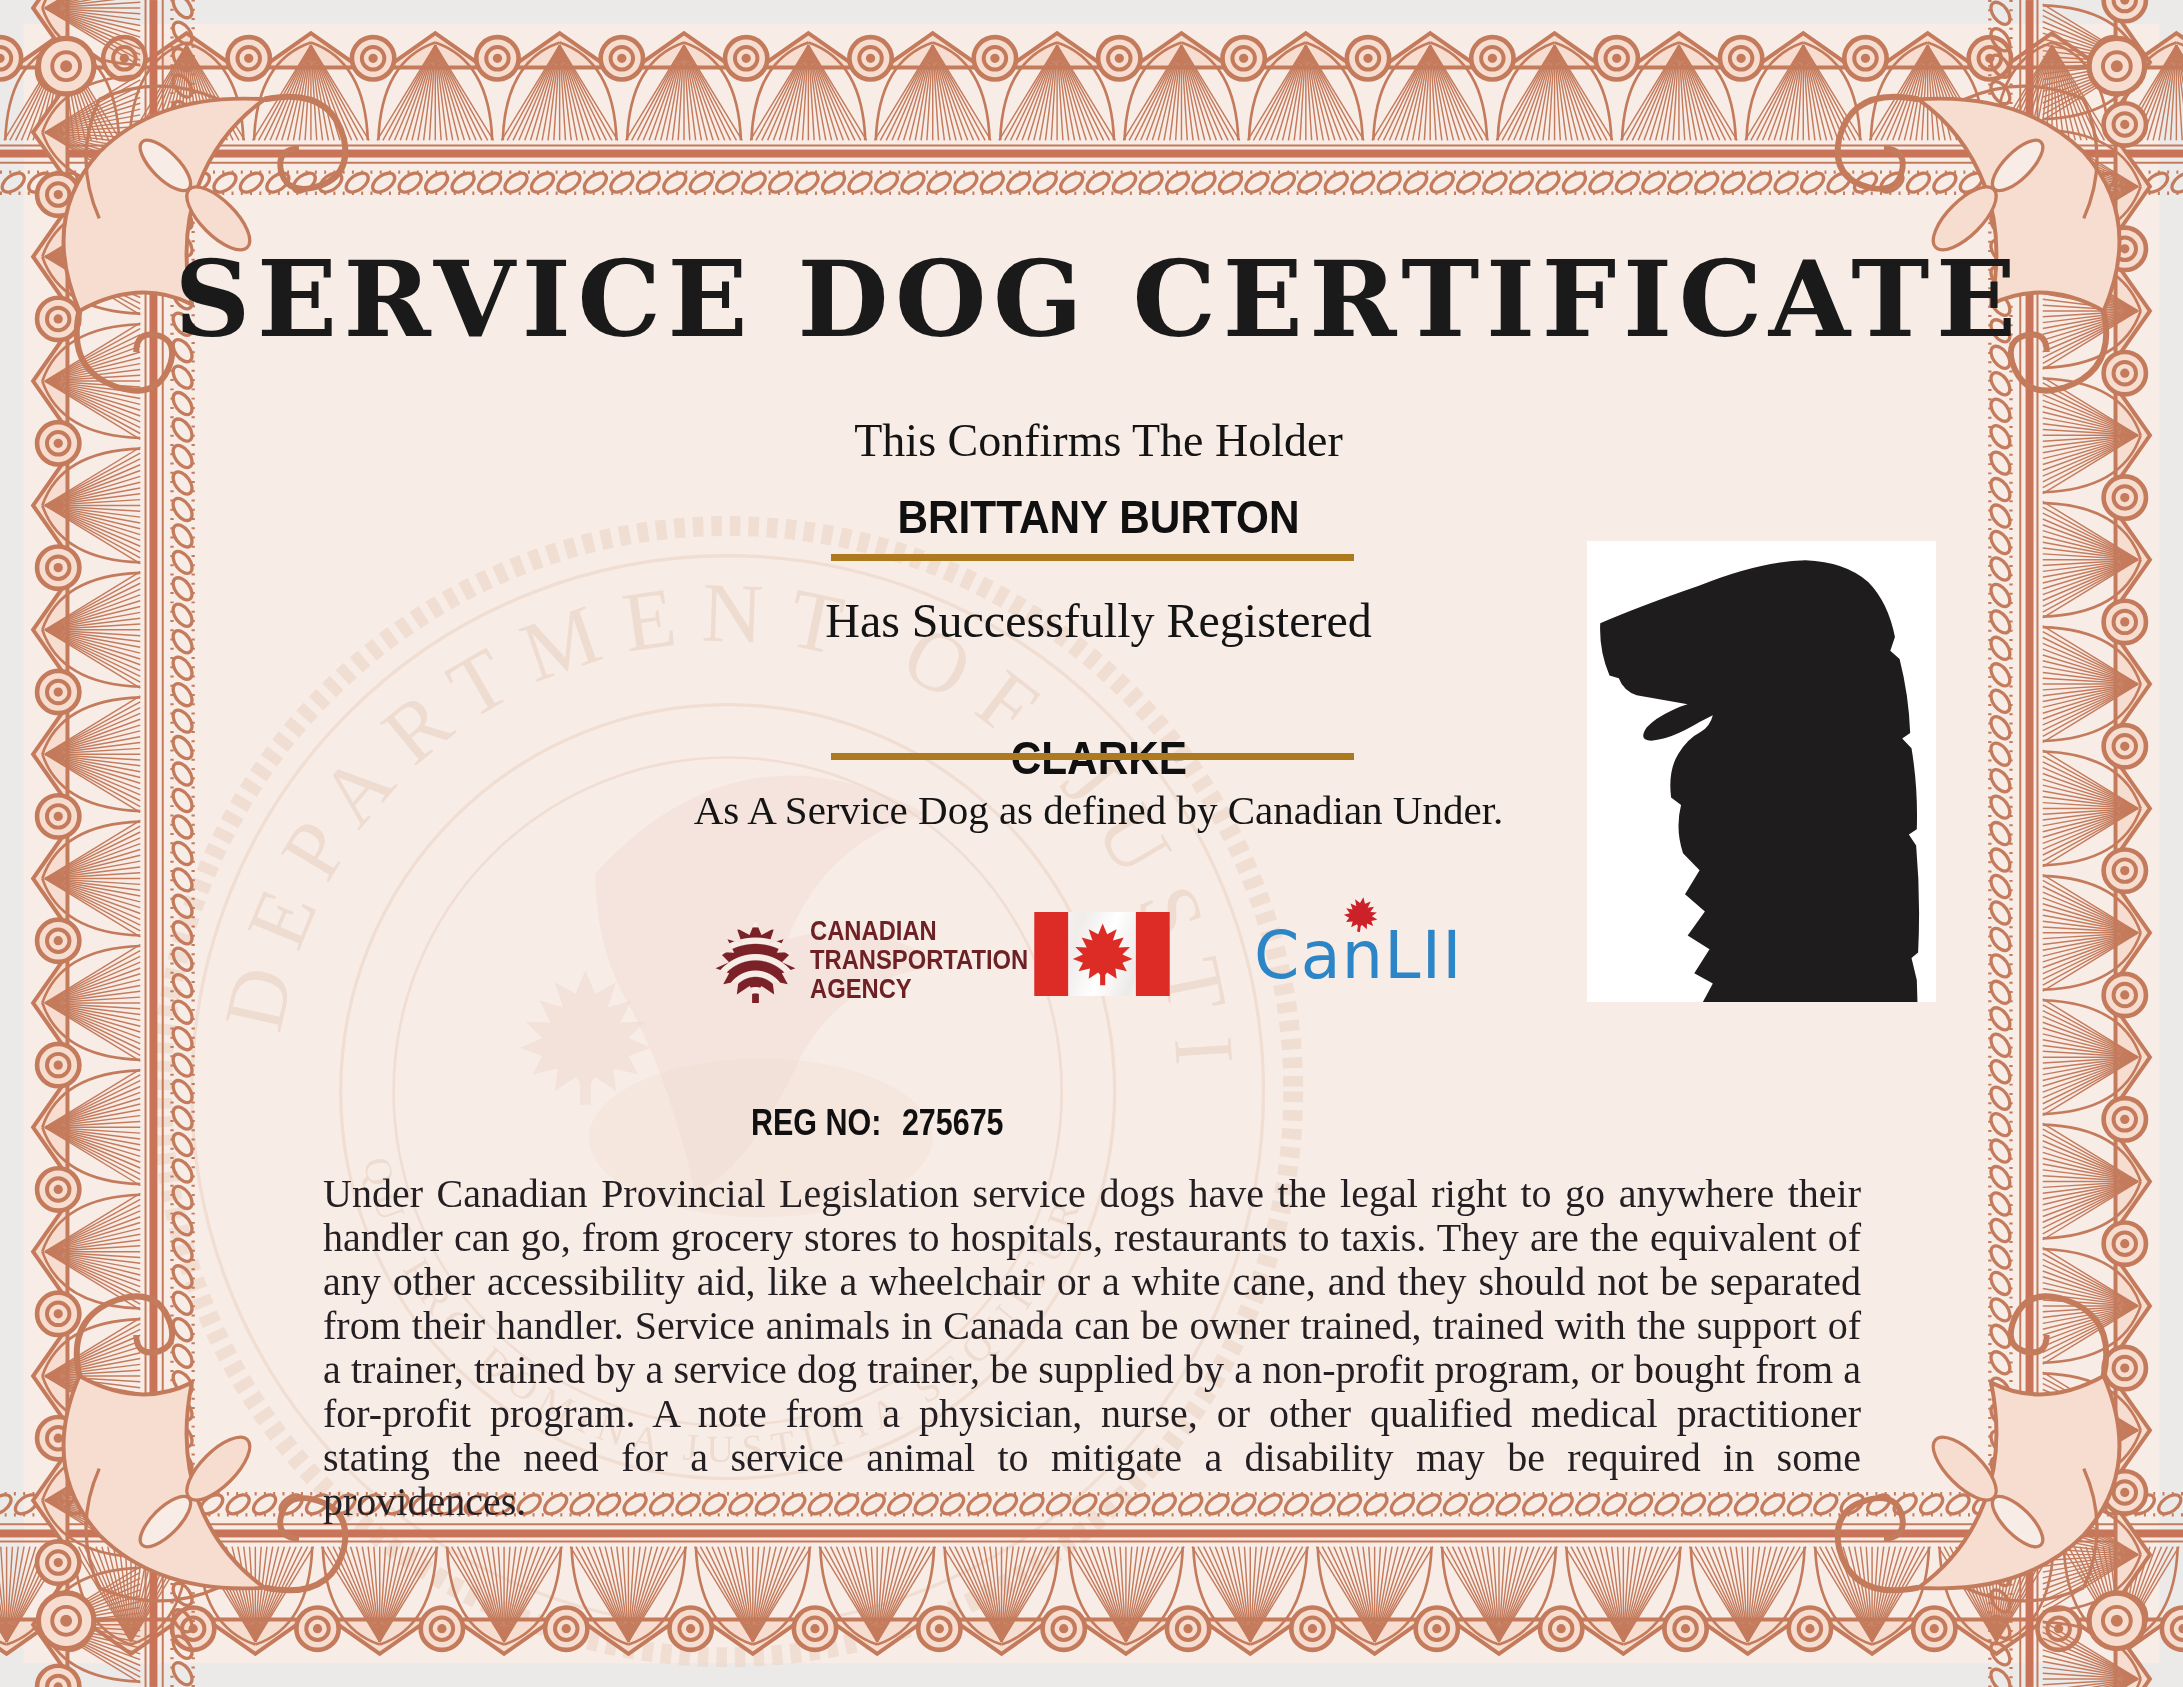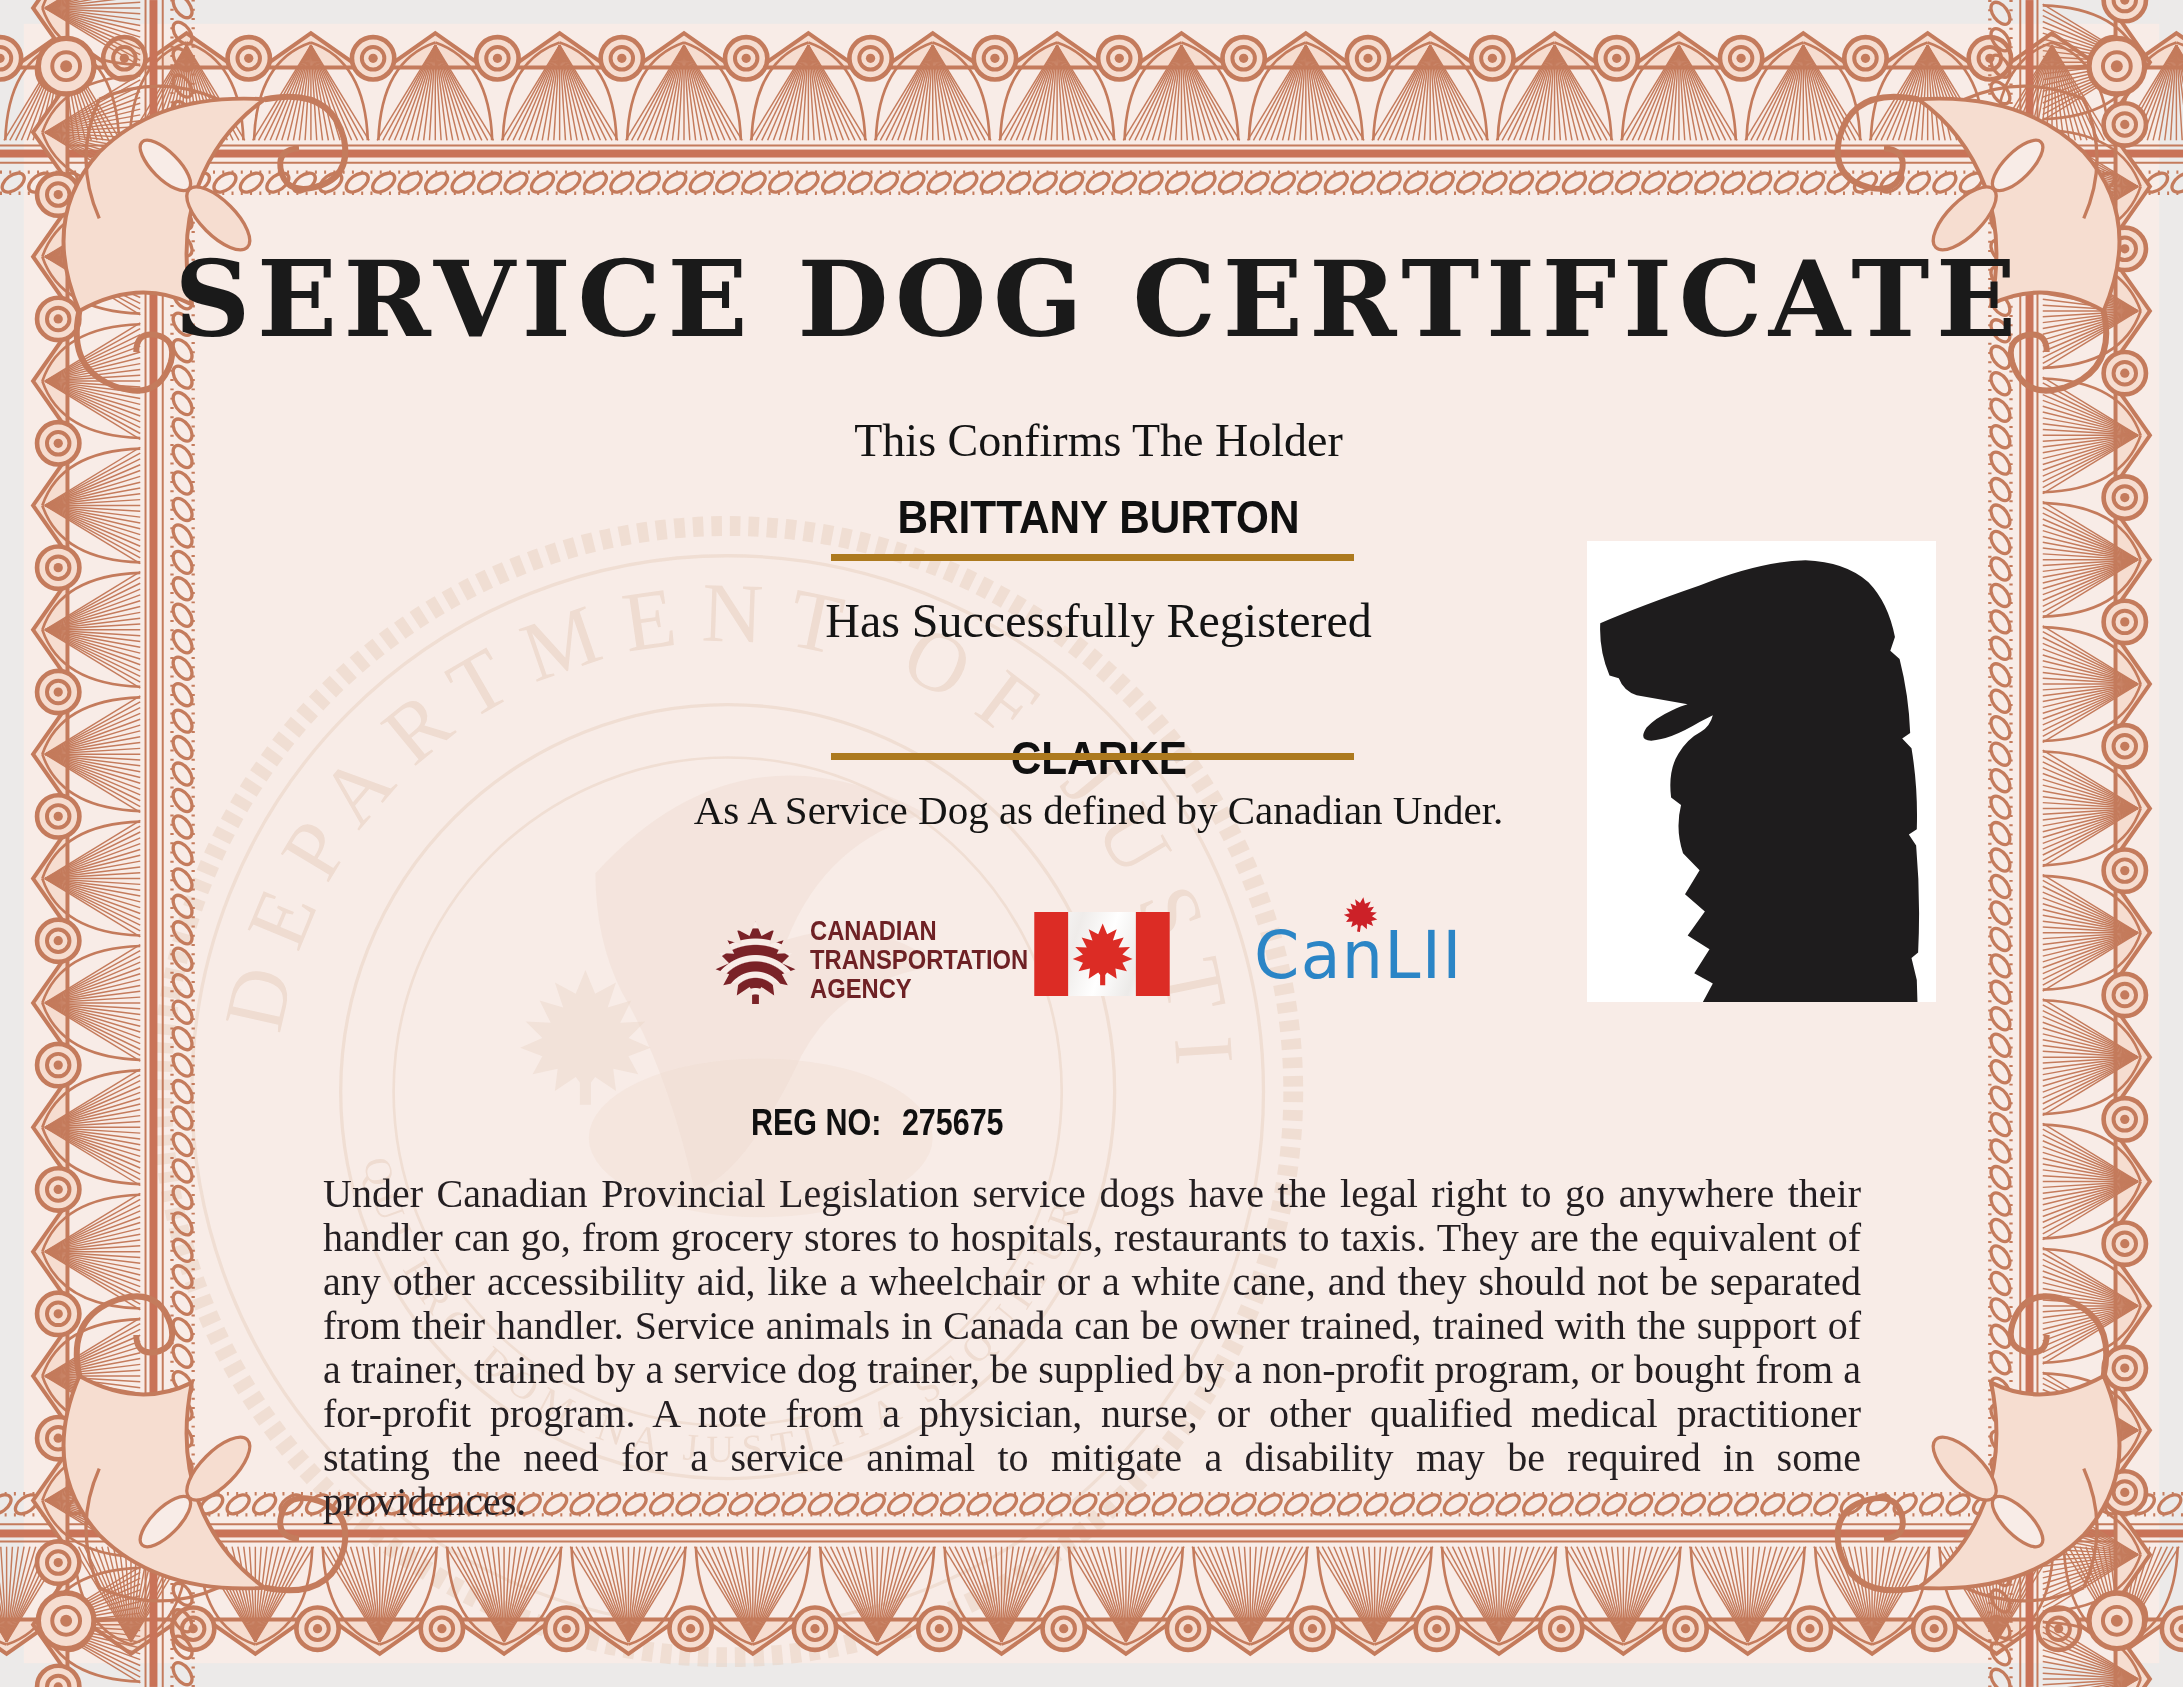--- a/index.html
+++ b/index.html
@@ -12,21 +12,21 @@
          letter-spacing:6.6px;color:#1a1a1a;white-space:nowrap;}
   .confirm{top:414px;font-size:46px;color:#141414;}
   .holder-name{top:490px;font-family:"Liberation Sans",sans-serif;font-weight:700;font-size:46px;color:#101010;}
   .holder-name span,.dog-name span,.reg-item span{display:inline-block;transform:scaleX(.92);}
   .gold-rule{position:absolute;left:50%;margin-left:-261px;width:523px;height:7.3px;}
   .rule1{top:554px;}
   .rule2{top:753px;}
   .registered{top:593px;font-size:48px;color:#141414;}
   .dog-name{top:699px;font-family:"Liberation Sans",sans-serif;font-weight:700;font-size:46px;color:#101010;margin-top:32px;}
   .service{top:786px;font-size:41px;color:#141414;}
-  .cta-logo{position:absolute;left:712px;top:917px;display:flex;align-items:flex-end;}
+  .cta-logo{position:absolute;left:712px;top:917px;display:flex;align-items:center;}
   .cta-icon{width:87px;height:85px;}
   .cta-text{margin-left:10.6px;font-family:"Liberation Sans",sans-serif;font-weight:700;
             font-size:27px;line-height:29px;letter-spacing:0;color:#6E2125;text-align:left;
             transform:scaleX(.88);transform-origin:left center;}
   .flag{position:absolute;left:1034px;top:912px;width:136px;height:84px;}
   .canlii{position:absolute;left:1215px;top:916px;font-family:"DejaVu Sans",sans-serif;
           font-size:65px;line-height:79px;letter-spacing:1.3px;color:#2B85C6;white-space:nowrap;margin-left:39px;}
   .n-wrap{position:relative;display:inline-block;}
   .canlii-leaf{position:absolute;left:1.3px;top:-20px;width:36px;height:36px;}
   .reg-row{position:absolute;left:751px;top:1102px;width:850px;display:flex;

